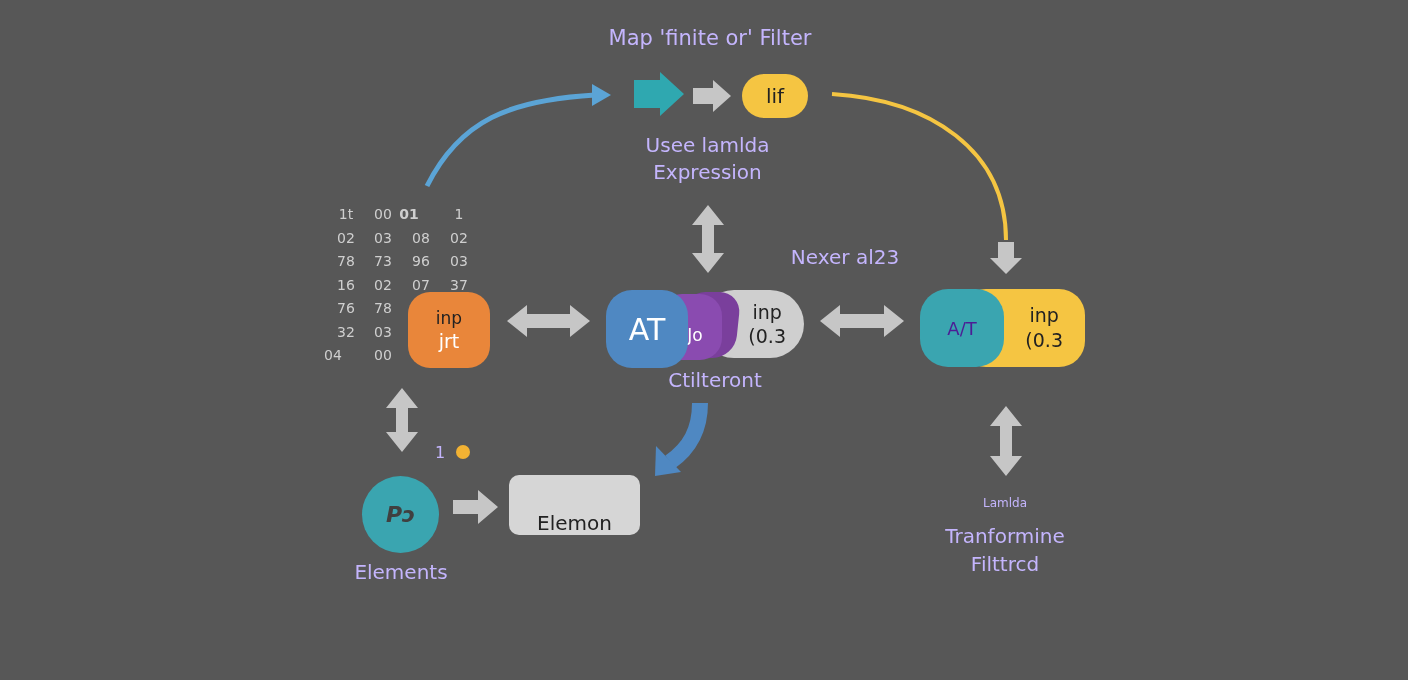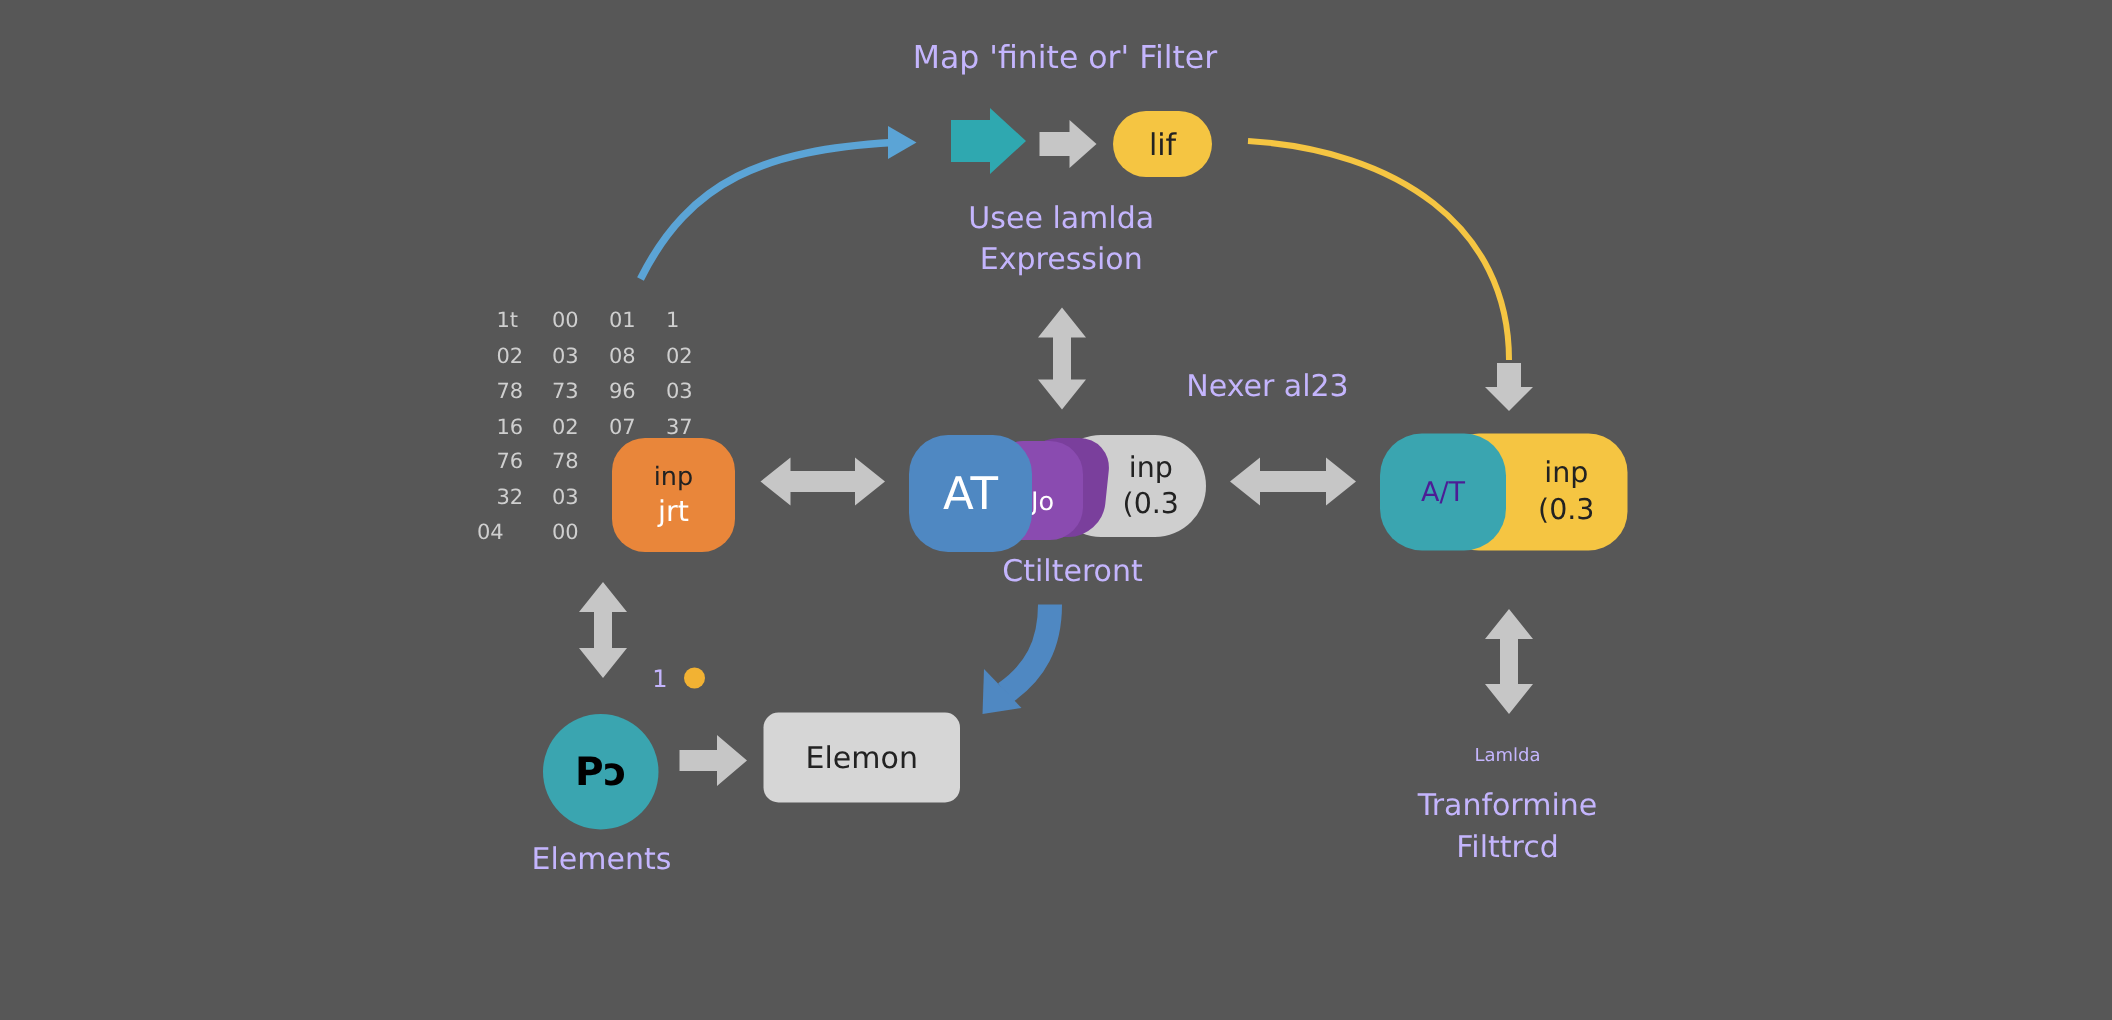--- a/index.html
+++ b/index.html
@@ -5,21 +5,21 @@
   html, body { margin:0; padding:0; }
   body {
     width:1408px; height:680px; overflow:hidden; position:relative;
     background:#575757;
     font-family:"DejaVu Sans", sans-serif;
     color:#f2f2f2;
   }
   .abs { position:absolute; }
   .lbl { color:#c4b5fd; text-align:center; white-space:nowrap; }
   svg.overlay { position:absolute; left:0; top:0; }
-  .num { position:absolute; font-size:14px; color:#cfcfcf; width:30px; text-align:left; }
+  .num { position:absolute; font-size:14px; color:#cfcfcf; width:30px; text-align:center; }
   .pill { position:absolute; display:flex; align-items:center; justify-content:center; }
 </style>
 </head>
 <body>
 
 <svg class="overlay" width="1408" height="680">
 
   <path d="M427,186 C460,120 510,100 595,95" fill="none" stroke="#5ba4d6" stroke-width="5"></path>
   <polygon points="592,84 611,95 592,106" fill="#5ba4d6"></polygon>
 
@@ -54,21 +54,21 @@
 <div class="pill" style="left:742px; top:74px; width:66px; height:44px; background:#f5c542; border-radius:22px;">
   <span style="color:#222; font-size:20px;">lif</span>
 </div>
 
 <div class="abs lbl" style="left:600px; top:133px; width:215px; font-size:20px;">Usee lamlda</div>
 <div class="abs lbl" style="left:600px; top:160px; width:215px; font-size:20px;">Expression</div>
 
 <div id="matrix">
     <div class="num" style="left: 331px; top: 206px;">1t</div>
     <div class="num" style="left: 368px; top: 206px;">00</div>
-    <div class="num" style="left: 406px; top: 206px;">01</div>
+    <div class="num" style="left: 394px; top: 206px; font-weight: bold;">01</div>
     <div class="num" style="left: 444px; top: 206px;">1</div>
     <div class="num" style="left: 331px; top: 229.5px;">02</div>
     <div class="num" style="left: 368px; top: 229.5px;">03</div>
     <div class="num" style="left: 406px; top: 229.5px;">08</div>
     <div class="num" style="left: 444px; top: 229.5px;">02</div>
     <div class="num" style="left: 331px; top: 253px;">78</div>
     <div class="num" style="left: 368px; top: 253px;">73</div>
     <div class="num" style="left: 406px; top: 253px;">96</div>
     <div class="num" style="left: 444px; top: 253px;">03</div>
     <div class="num" style="left: 331px; top: 276.5px;">16</div>
@@ -114,18 +114,18 @@
 <div class="pill" style="left:920px; top:289px; width:84px; height:78px; background:#3aa5b0; border-radius:28px;">
   <span style="color:#4c1d95; font-size:18px;">A/T</span>
 </div>
 
 <div class="abs lbl" style="left:930px; top:496px; width:150px; font-size:12px;">Lamlda</div>
 <div class="abs lbl" style="left:920px; top:524px; width:170px; font-size:20px;">Tranformine</div>
 <div class="abs lbl" style="left:930px; top:552px; width:150px; font-size:20px;">Filttrcd</div>
 
 <div class="abs lbl" style="left:432px; top:443px; width:16px; font-size:16px;">1</div>
 <div class="pill" style="left:362px; top:476px; width:77px; height:77px; background:#3aa5b0; border-radius:50%;">
-  <span style="color:#000000; font-size:26px; font-weight:bold;">Pɔ</span>
+  <span style="color:#404040; font-size:22px; font-weight:bold;font-style:italic;">Pɔ</span>
 </div>
 <div class="abs lbl" style="left:340px; top:560px; width:122px; font-size:20px;">Elements</div>
-<div class="pill" style="left:509px; top:475px; width:131px; height:60px; background:#d6d6d6; border-radius:10px;">
+<div class="pill" style="left:509px; top:475px; width:131px; height:60px; background:#d6d6d6; border-radius:10px;align-items:flex-end;">
   <span style="color:#222; font-size:20px;">Elemon</span>
 </div>
 
 </body></html>

